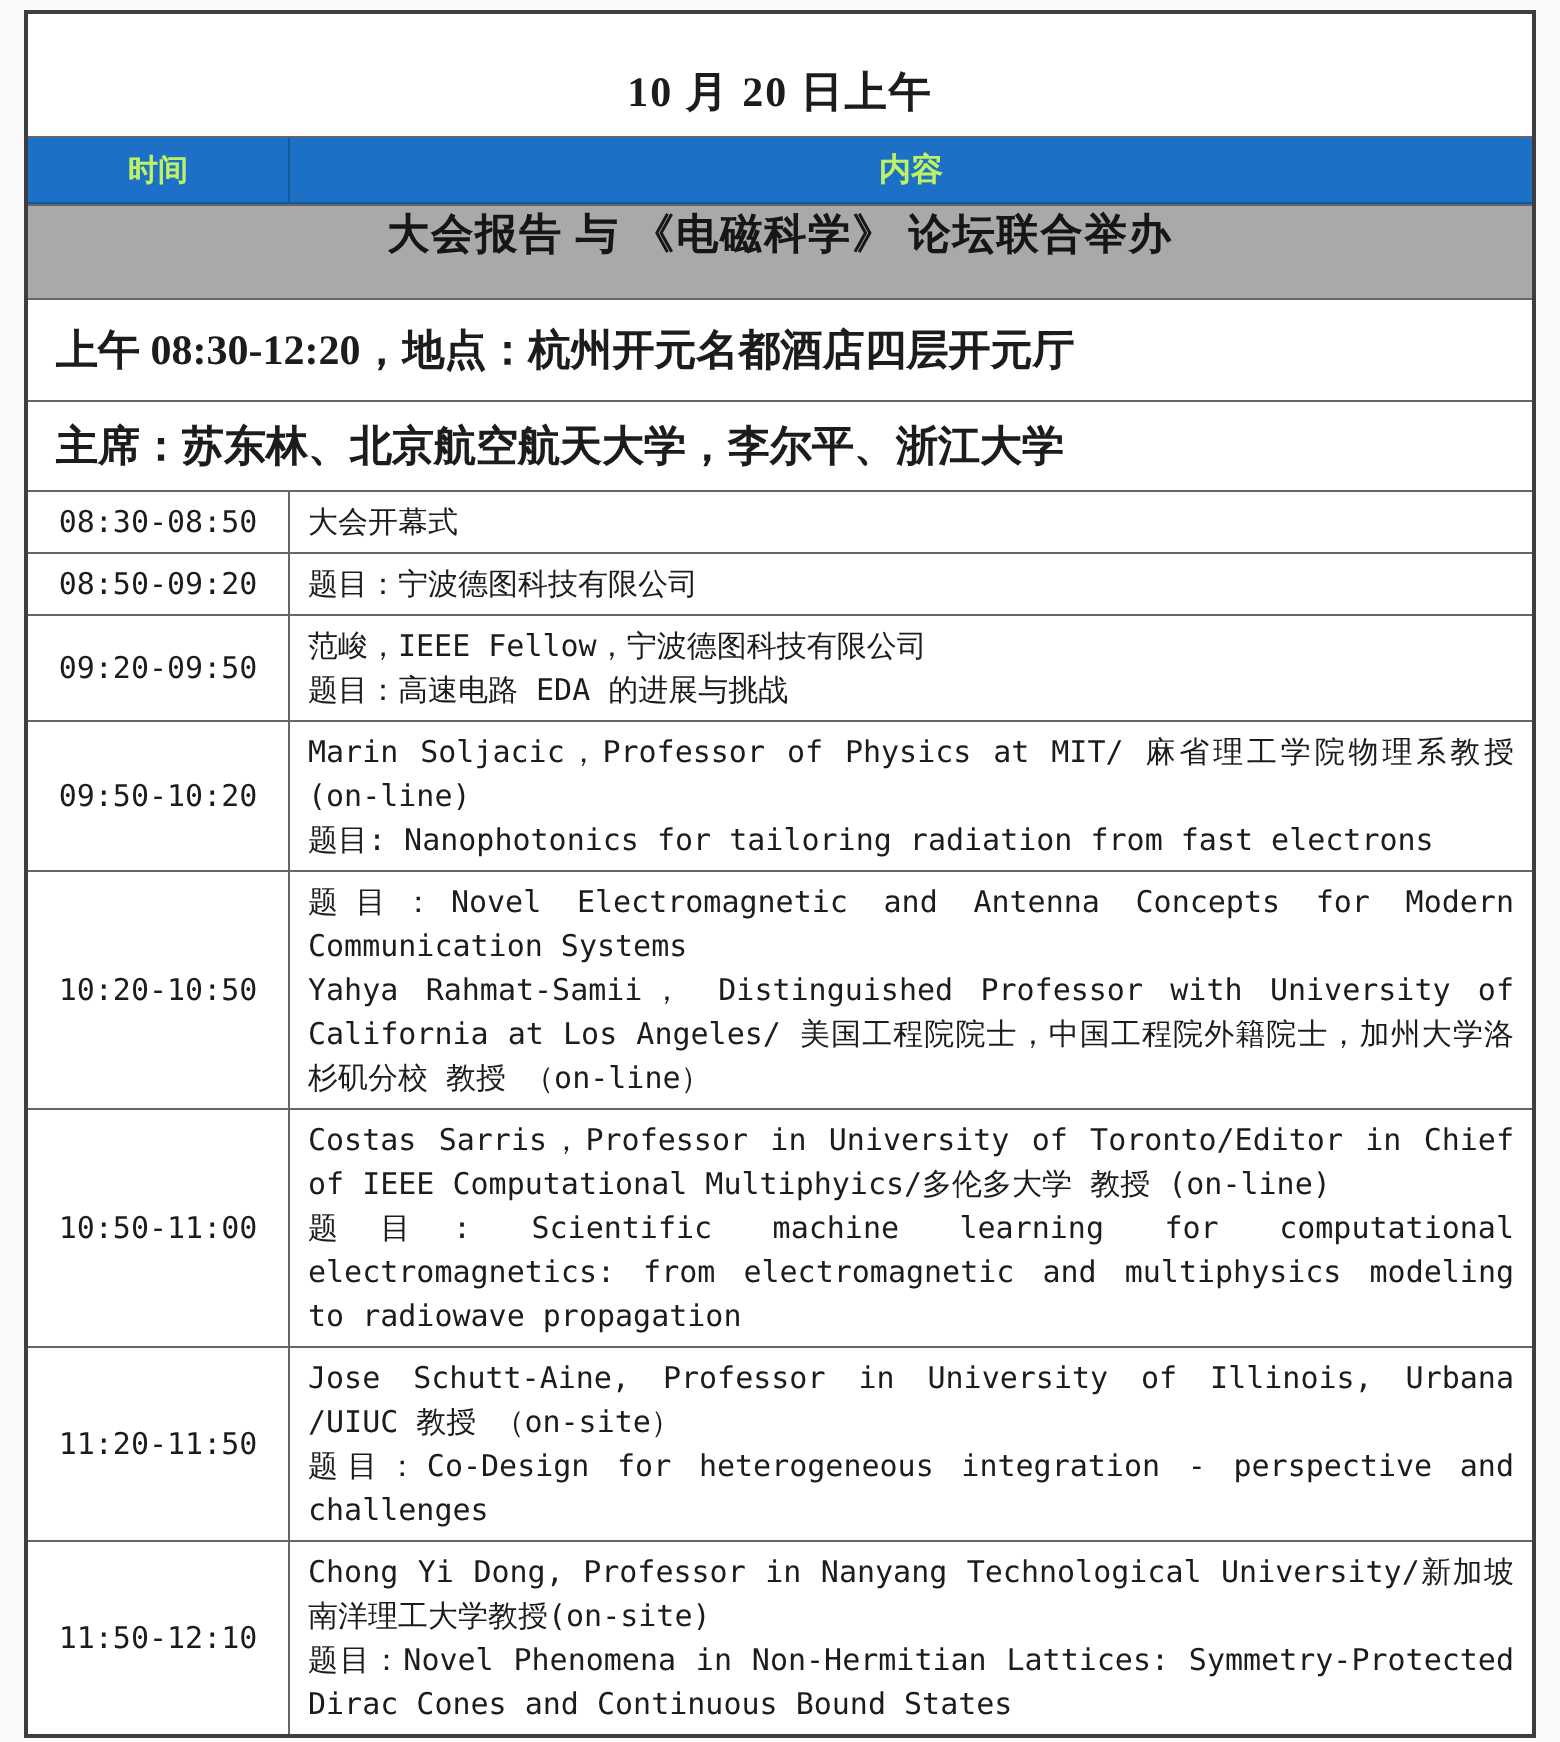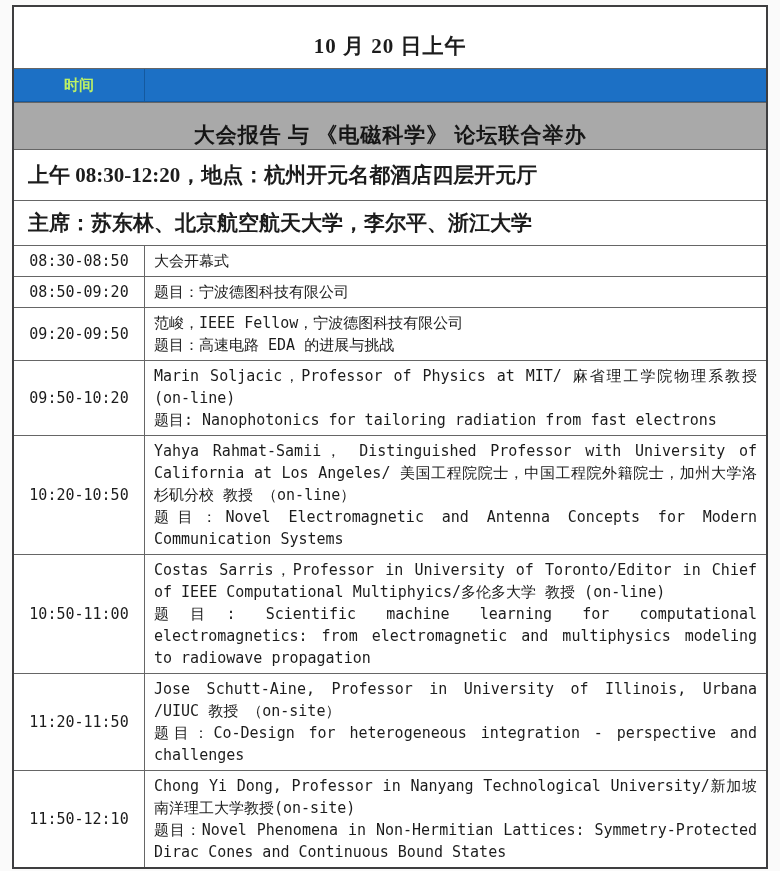--- a/index.html
+++ b/index.html
@@ -37,21 +37,21 @@
   .head-row .time-col { border-right: 1px solid #14599f; }
   .head-cell {
     display: flex; align-items: center; justify-content: center;
     font-size: 16px; font-weight: bold;
   }
 
   
   .banner-row {
     background: #a9a9a9;
     min-height: 47px;
-    align-items: flex-end; justify-content: center;
+    align-items: flex-start; justify-content: center;
     font-size: 21px; font-weight: bold;
     color: #161616;
     letter-spacing: 1px;
   }
 
   
   .info-row, .chair-row {
     align-items: center;
     padding: 8px 14px;
     font-size: 21px; font-weight: 600;
@@ -82,20 +82,21 @@
 
 <div class="page">
   <div class="table">
 
     <div class="row title-row">
       <span>10 月 20 日上午</span>
     </div>
 
     <div class="row head-row">
       <div class="time-col head-cell">时间</div>
+      <div class="content-col head-cell">内容</div>
     </div>
 
     <div class="row banner-row">
       <span>大会报告 与 《电磁科学》 论坛联合举办</span>
     </div>
 
     <div class="row info-row">
       <span>上午 08:30-12:20，地点：杭州开元名都酒店四层开元厅</span>
     </div>
 
@@ -129,22 +130,22 @@
       <div class="time-col">09:50-10:20</div>
       <div class="content-col content-cell">
         <div class="content-line">Marin Soljacic，Professor of Physics at MIT/ 麻省理工学院物理系教授 (on-line)</div>
         <div class="content-line">题目: Nanophotonics for tailoring radiation from fast electrons</div>
       </div>
     </div>
 
     <div class="row">
       <div class="time-col">10:20-10:50</div>
       <div class="content-col content-cell">
+        <div class="content-line">题目：Novel Electromagnetic and Antenna Concepts for Modern Communication Systems</div>
         <div class="content-line">Yahya Rahmat-Samii， Distinguished Professor with University of California at Los Angeles/ 美国工程院院士，中国工程院外籍院士，加州大学洛杉矶分校 教授 （on-line）</div>
-        <div class="content-line">题目：Novel Electromagnetic and Antenna Concepts for Modern Communication Systems</div>
       </div>
     </div>
 
     <div class="row">
       <div class="time-col">10:50-11:00</div>
       <div class="content-col content-cell">
         <div class="content-line">Costas Sarris，Professor in University of Toronto/Editor in Chief of IEEE Computational Multiphyics/多伦多大学 教授 (on-line)</div>
         <div class="content-line">题目: Scientific machine learning for computational electromagnetics: from electromagnetic and multiphysics modeling to radiowave propagation</div>
       </div>
     </div>

